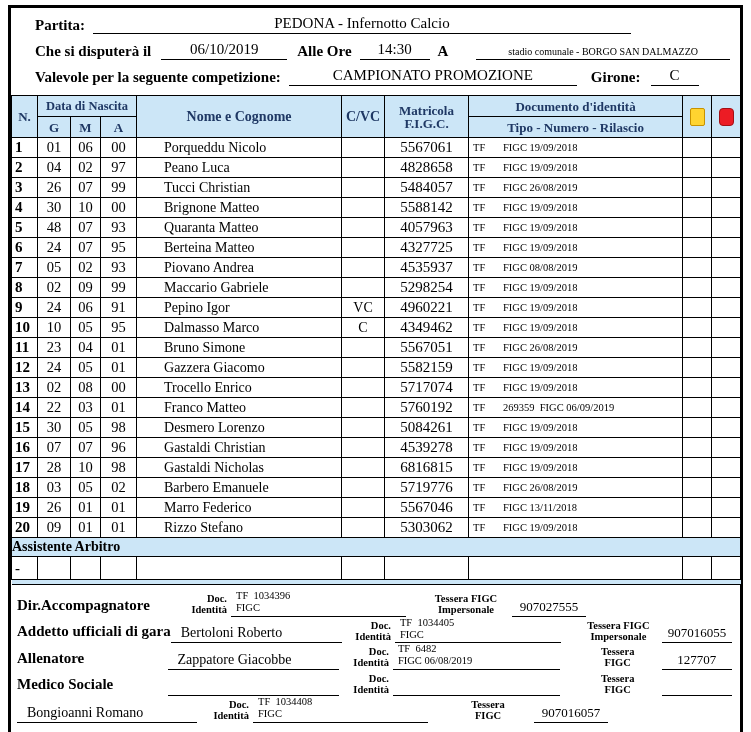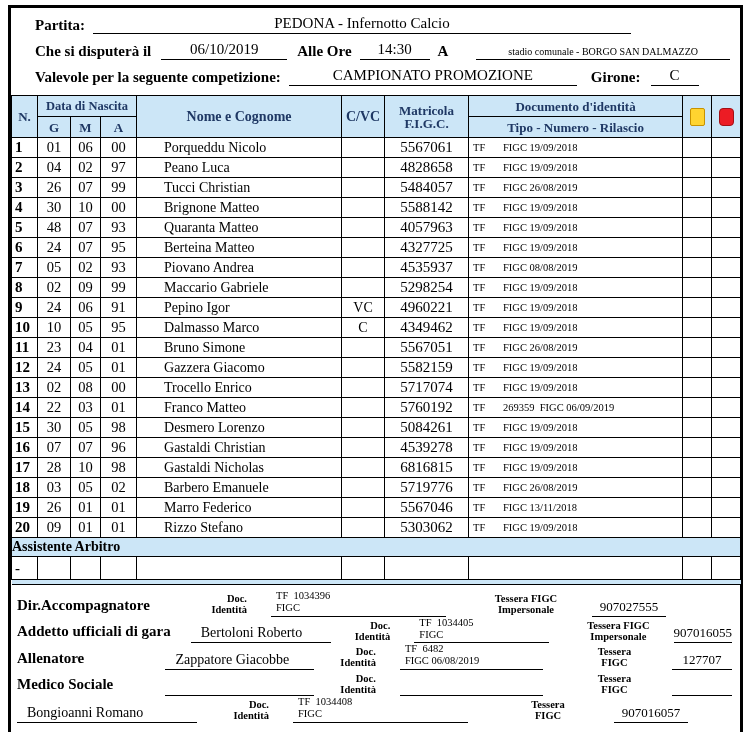--- a/index.html
+++ b/index.html
@@ -34,21 +34,21 @@
   td.cDoc .tipo{display:inline-block;width:30px;font-family:Liberation Serif, serif;}
   tr.assist td{background:#cce6f7;font-weight:bold;font-size:14px;
                height:18px;}
   tr.dashrow td{height:22px;}
   tr.strip td{background:#cce6f7;height:4px;border-left:none;border-right:none;}
   .card{display:inline-block;width:13px;height:16px;vertical-align:middle;}
   .card.y{background:#ffd430;border:1.5px solid #c79200;border-radius:2px;}
   .card.r{background:#ec1c24;border:1.5px solid #a31014;border-radius:4px;}
   
   .staff{padding:5px 8px 0 6px;}
-  .srow{display:flex;align-items:flex-end;height:26.5px;gap:20px;}
+  .srow{display:flex;align-items:flex-end;height:26.5px;}
   .s-label{width:158px;font-weight:bold;font-size:15px;white-space:nowrap;
            padding-bottom:3px;}
   .s-name{width:170px;border-bottom:1.6px solid #000;font-size:14px;
           padding:0 0 1px 10px;white-space:nowrap;}
   .s-doclabel{width:52px;font-weight:bold;font-size:10.5px;line-height:1.05;
               text-align:right;padding:0 4px 1px 0;}
   .s-doc{width:170px;border-bottom:1.6px solid #000;font-size:10.5px;
          line-height:1.15;padding:0 0 1px 5px;white-space:nowrap;}
   .s-doc div{min-height:11px;}
   .s-teslabel{width:92px;font-weight:bold;font-size:10.5px;line-height:1.05;

